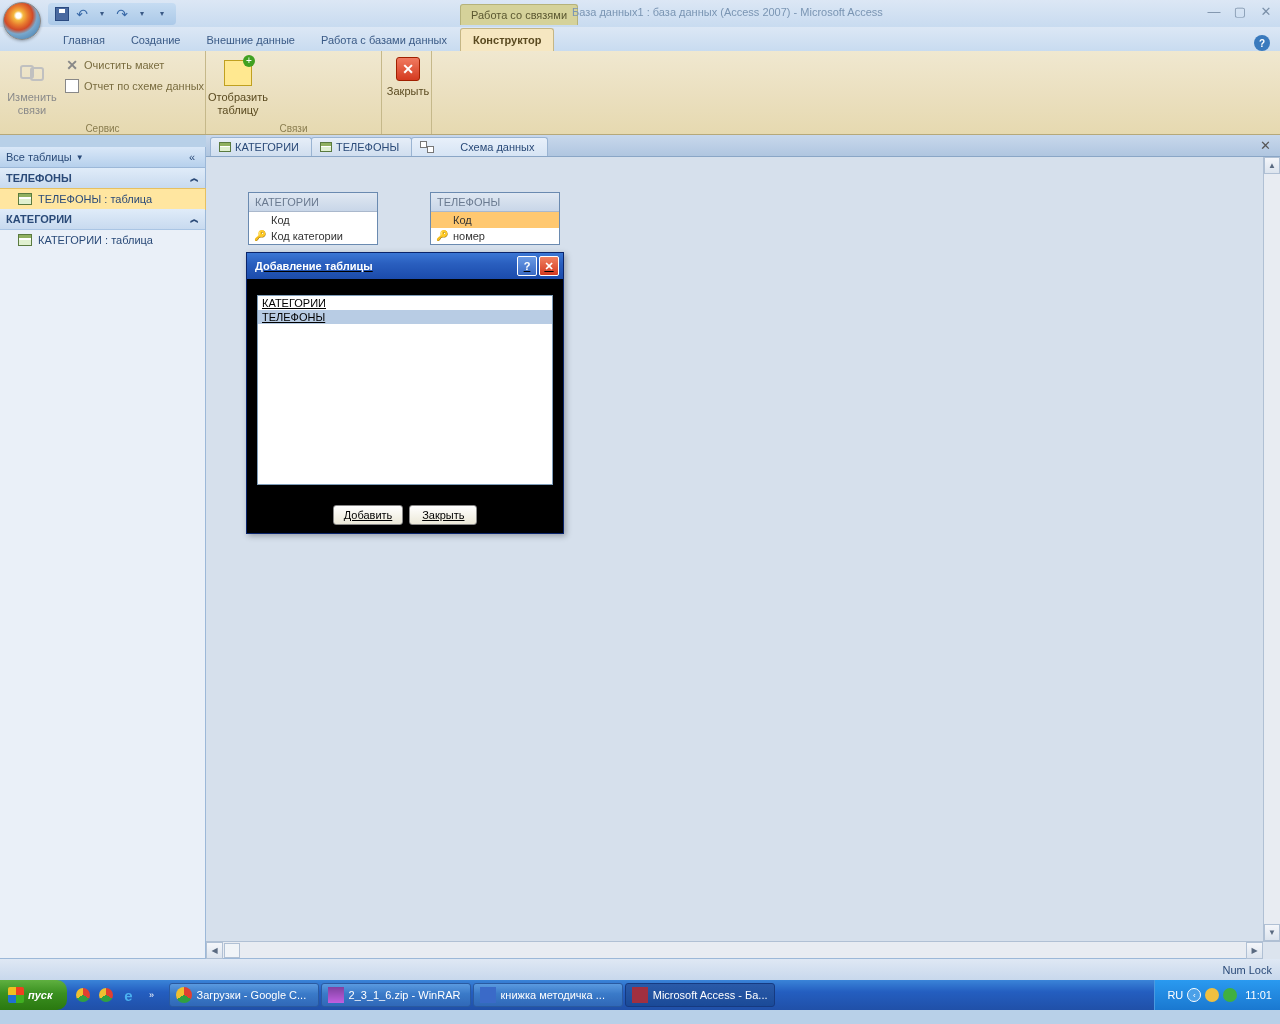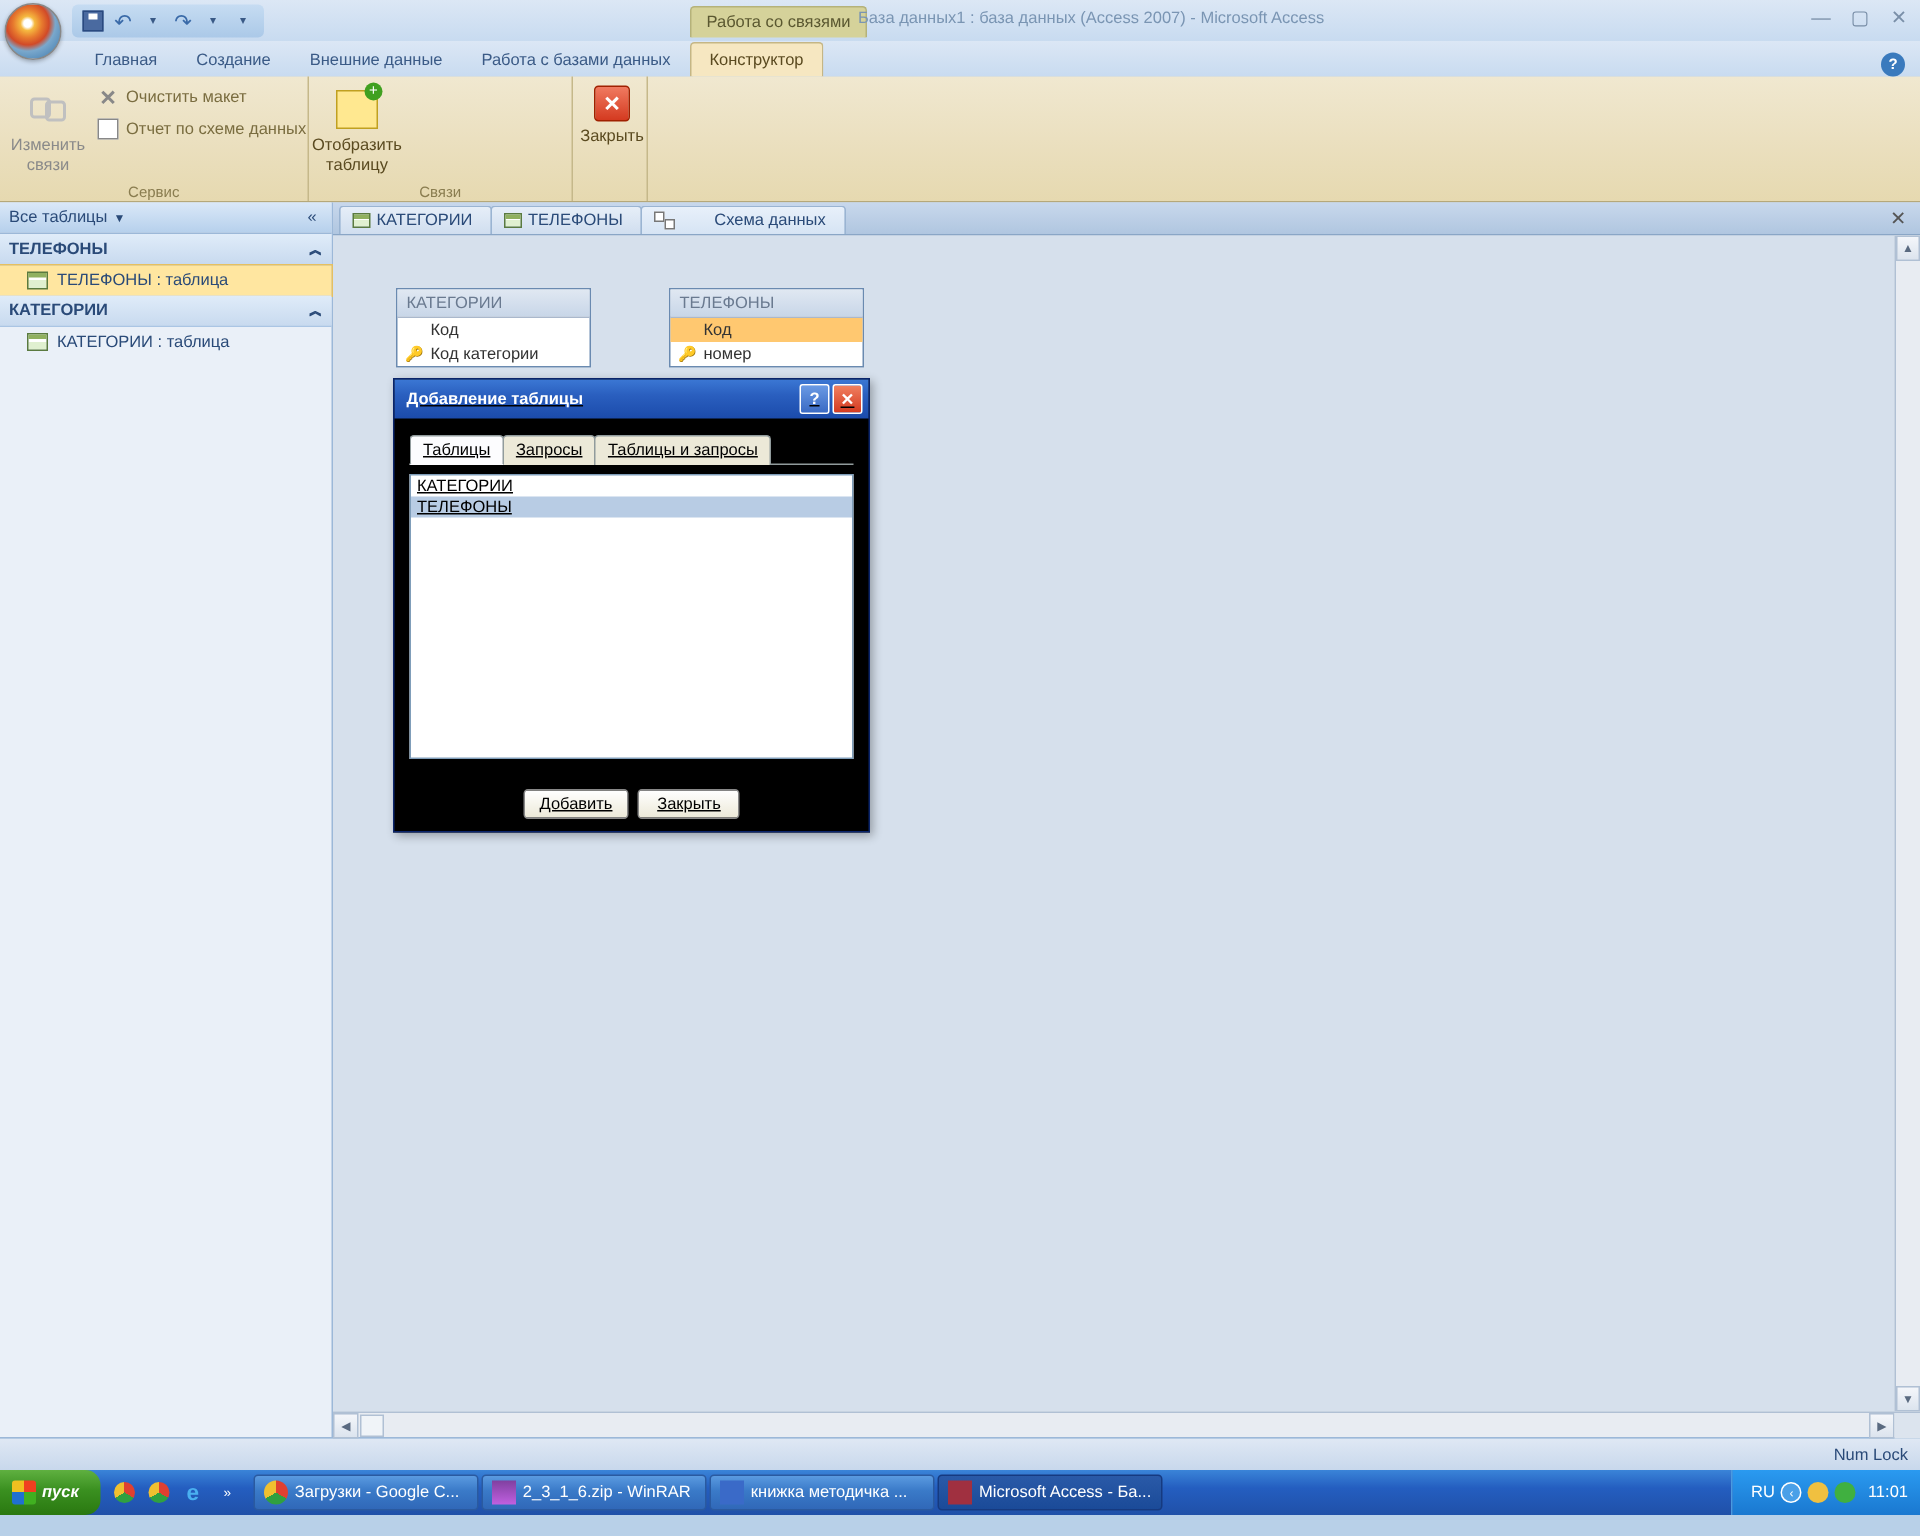--- a/index.html
+++ b/index.html
@@ -13,40 +13,40 @@
 .qat-dd { color:#3a5a86; font-size:8px; }
 .context-tab-area { position:absolute; left:460px; top:4px; }
 .context-tab { display:inline-block; padding:4px 10px; background:#d5d29a; border:1px solid #b5b27a; border-bottom:none; border-radius:3px 3px 0 0; color:#5a5730; }
 .title-text { position:absolute; left:572px; top:6px; color:#7a95b3; }
 .win-controls { position:absolute; right:2px; top:2px; display:flex; gap:2px; }
 .win-ctrl { width:24px; height:18px; display:flex; align-items:center; justify-content:center; color:#7a8fa8; cursor:pointer; font-size:13px; }
 
 
 .ribbon-tabs { height:24px; background:linear-gradient(#dce7f5,#c8dbf0); display:flex; align-items:flex-end; padding-left:50px; gap:0; }
 .ribbon-tab { padding:5px 12px; color:#3a5a86; cursor:pointer; border:1px solid transparent; border-bottom:none; }
-.ribbon-tab.active { background:#f6e7c1; border:1px solid #c5b685; border-bottom:none; border-radius:3px 3px 0 0; color:#5a4a20; }
+.ribbon-tab.active { background:#f6e7c1; border:1px solid #c5b685; border-bottom:none; border-radius:3px 3px 0 0; color:#5a4a20;font-weight:bold; }
 .help-btn { margin-left:auto; margin-right:10px; width:16px; height:16px; border-radius:50%; background:#3a7abd; color:#fff; display:flex; align-items:center; justify-content:center; font-size:10px; font-weight:bold; cursor:pointer; }
 
 
 .ribbon { height:84px; background:linear-gradient(#f0e8d0,#ebe0c0 50%,#e6d9b0); border-bottom:1px solid #b5a87a; display:flex; }
 .ribbon-group { border-right:1px solid #c5b88a; display:flex; flex-direction:column; padding:2px 6px 0; position:relative; }
 .ribbon-group-label { text-align:center; color:#8a7d50; font-size:10px; padding:2px 0 3px; }
 .ribbon-group-content { flex:1; display:flex; align-items:flex-start; }
 .big-btn { width:52px; display:flex; flex-direction:column; align-items:center; text-align:center; padding:4px 2px; color:#8a8a8a; cursor:pointer; line-height:1.2; }
 .big-btn .ico { width:32px; height:32px; margin-bottom:2px; display:flex; align-items:center; justify-content:center; }
 .btn-stack { display:flex; flex-direction:column; gap:1px; padding:2px; }
 .small-btn { display:flex; align-items:center; gap:4px; padding:2px 4px; color:#7a6d40; cursor:pointer; white-space:nowrap; }
 .small-btn.disabled { color:#aaa; }
 .small-btn .ico { width:16px; height:16px; display:flex; align-items:center; justify-content:center; }
 .close-btn-big { width:40px; display:flex; flex-direction:column; align-items:center; padding:4px; cursor:pointer; }
 .close-x { width:24px; height:24px; background:linear-gradient(#f07a60,#d43a20); border:1px solid #a02000; border-radius:3px; color:#fff; display:flex; align-items:center; justify-content:center; font-weight:bold; font-size:14px; }
 
 
 .main { height:823px; display:flex; }
-.nav-pane { width:222px; background:#eaf0f8; border-right:1px solid #9cb8d8; display:flex; flex-direction:column; }
+.nav-pane { width:206px; background:#eaf0f8; border-right:1px solid #9cb8d8; display:flex; flex-direction:column;margin-top:12px; }
 .nav-header { height:21px; background:linear-gradient(#dae8f8,#b6d0ec); border-bottom:1px solid #9cb8d8; display:flex; align-items:center; padding:0 6px; color:#2a4a78; }
 .nav-header .dd { margin-left:4px; font-size:8px; }
 .nav-collapse { margin-left:auto; width:14px; text-align:center; cursor:pointer; color:#2a4a78; }
 .nav-section { }
 .nav-section-head { height:21px; background:linear-gradient(#e0ecf9,#c8daef); border-bottom:1px solid #aac5e4; display:flex; align-items:center; padding:0 6px; font-weight:bold; color:#2a4a78; cursor:pointer; }
 .nav-section-head .chev { margin-left:auto; font-size:9px; }
 .nav-item { padding:4px 6px 4px 18px; display:flex; align-items:center; gap:6px; color:#2a4a78; cursor:pointer; }
 .nav-item.sel { background:#ffe6a0; outline:1px solid #e6c060; }
 .tbl-icon { width:14px; height:12px; border:1px solid #5a7a40; background:linear-gradient(#fff 50%,#e0f0d0 50%); display:inline-block; position:relative; }
 .tbl-icon::before { content:''; position:absolute; left:0; right:0; top:0; height:3px; background:#90b060; }
@@ -274,25 +274,20 @@
 
       <div class="dialog">
         <div class="dlg-title">
           <span>Добавление таблицы</span>
           <div class="dlg-title-btns">
             <div class="dlg-tbtn dlg-help">?</div>
             <div class="dlg-tbtn dlg-close">✕</div>
           </div>
         </div>
         <div class="dlg-body">
-          <div class="dlg-tabs">
-            <div class="dlg-tab active">Таблицы</div>
-            <div class="dlg-tab">Запросы</div>
-            <div class="dlg-tab">Таблицы и запросы</div>
-          </div>
           <div class="dlg-list">
             <div class="dlg-list-item">КАТЕГОРИИ</div>
             <div class="dlg-list-item sel">ТЕЛЕФОНЫ</div>
           </div>
           <div class="dlg-buttons">
             <div class="dlg-btn">Добавить</div>
             <div class="dlg-btn">Закрыть</div>
           </div>
         </div>
       </div>

